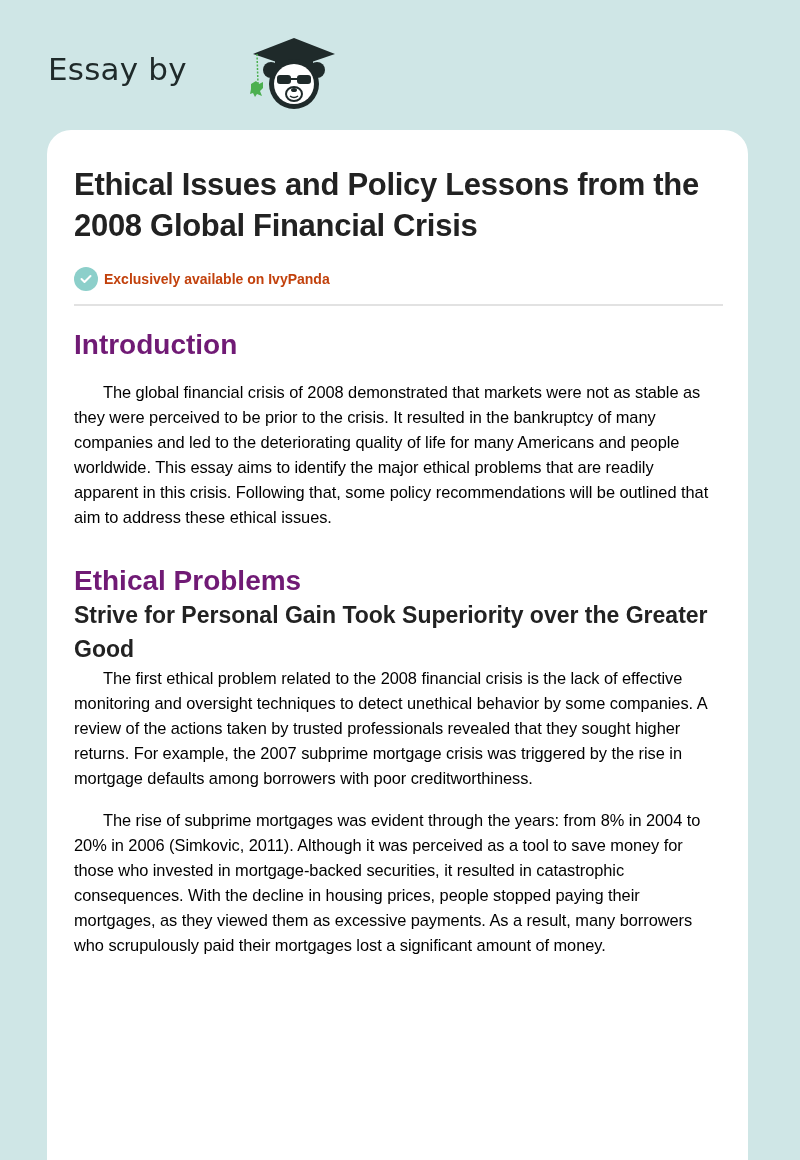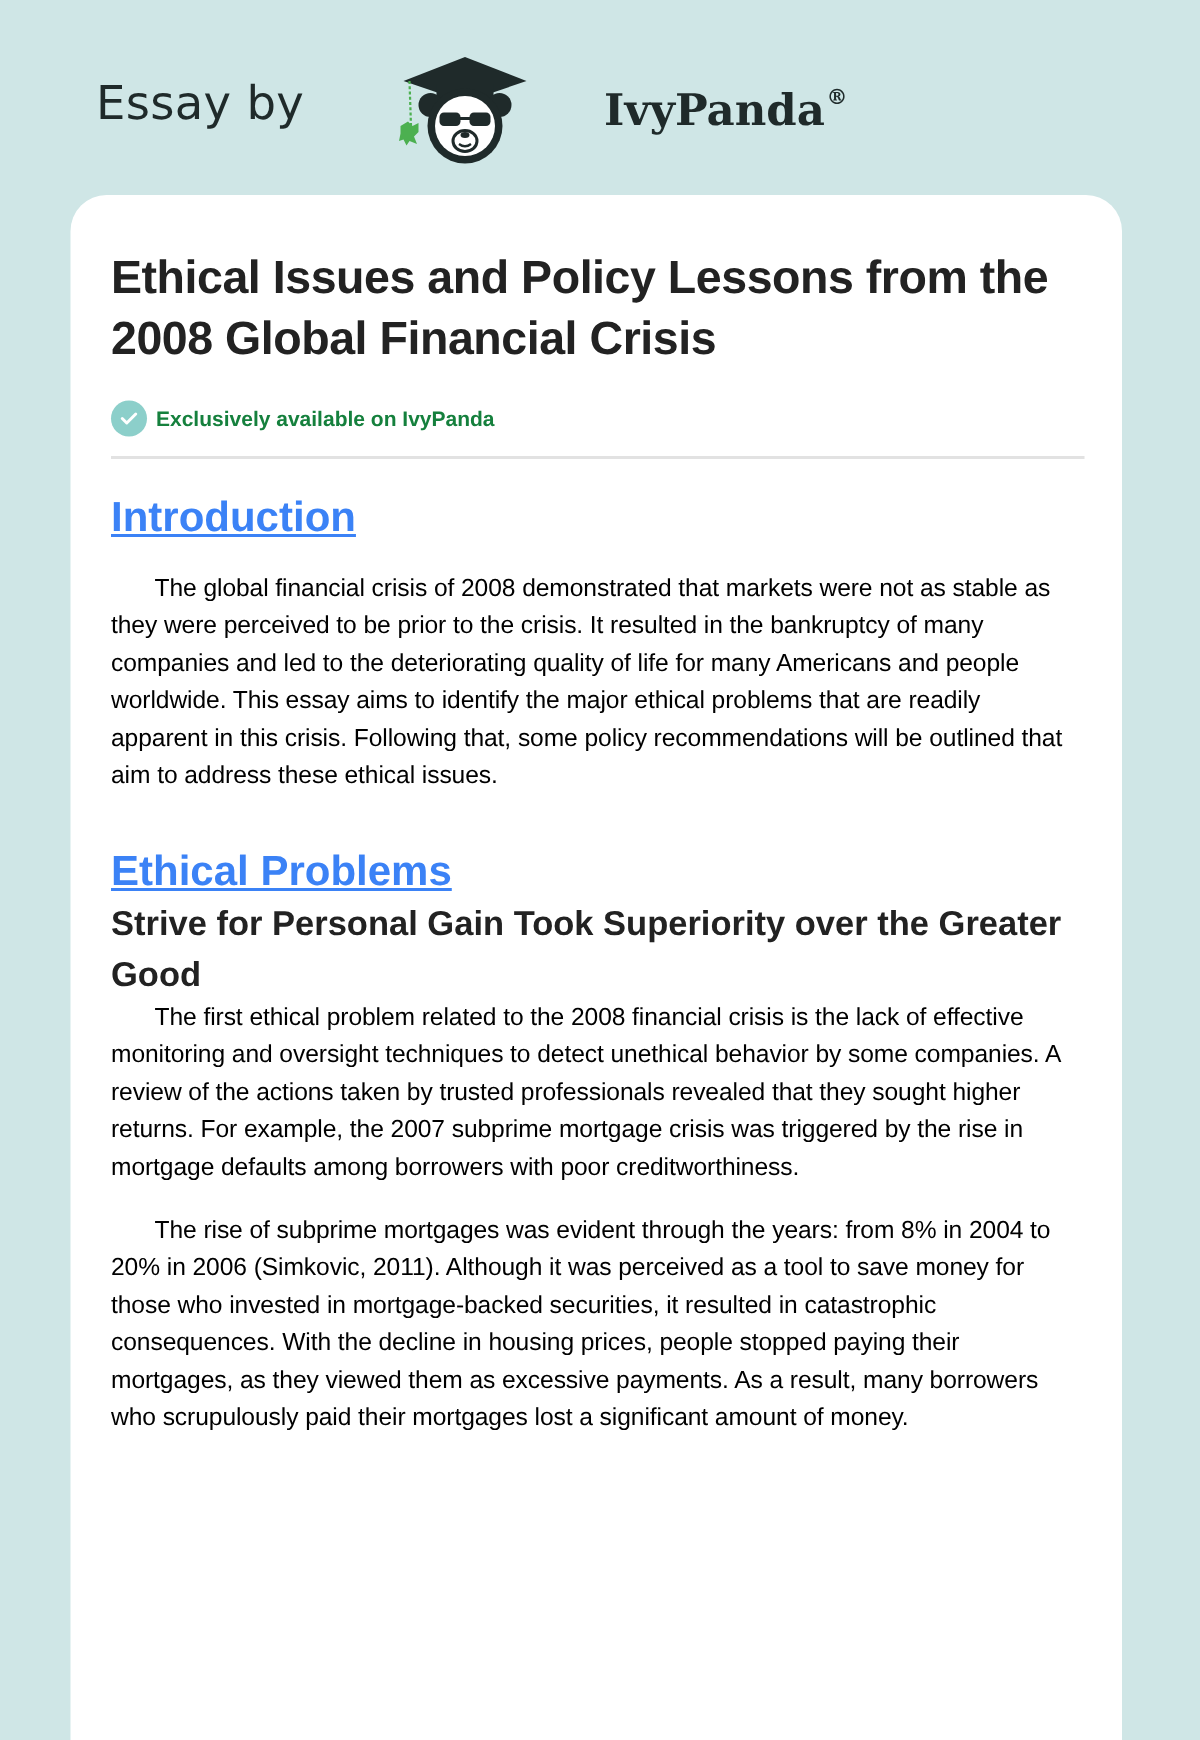--- a/index.html
+++ b/index.html
@@ -6,21 +6,21 @@
   html, body { width: 800px; height: 1160px; }
   body {
     background: #cfe6e6;
     font-family: "Liberation Sans", sans-serif;
     color: #222;
     position: relative;
     overflow: hidden;
   }
   .header {
     position: absolute;
-    left: 64px; top: 32px;
+    left: 48px; top: 32px;
     height: 80px;
     display: flex; align-items: center; gap: 44px;
   }
   .essay-by {
     font-family: "DejaVu Sans", sans-serif;
     font-size: 31px;
     color: #1f2a2a;
     letter-spacing: 0.2px;
     margin-right: 18px;
     margin-top: -6px;
@@ -54,27 +54,26 @@
     display: flex; align-items: center;
     margin-top: 20px;
     height: 26px;
   }
   .check {
     width: 24px; height: 24px; border-radius: 50%;
     background: #8ccfca;
     display: flex; align-items: center; justify-content: center;
     margin-right: 6px;
   }
-  .exclusive-text { font-size: 14px; font-weight: bold; color: #15803d; }
+  .exclusive-text { font-size: 14px; font-weight: bold; color: #c2410c; }
   .divider { height: 2px; background: #e2e2e2; margin-top: 12px; width: 649px; }
 
   h2 {
-    font-size: 28px; font-weight: bold; color: #3b82f6;
+    font-size: 28px; font-weight: bold; color: #701a75;
     line-height: 34px;
-    text-decoration: underline;
   }
   h3 {
     font-size: 23px; font-weight: bold; color: #222;
     line-height: 34px;
   }
   p {
     font-size: 16.4px;
     line-height: 25px;
     color: #000000;
     text-indent: 29px;
@@ -109,21 +108,20 @@
 
       <rect x="28" y="43" width="14" height="9" rx="3" fill="#1f2a2a"></rect>
       <rect x="48" y="43" width="14" height="9" rx="3" fill="#1f2a2a"></rect>
       <rect x="41" y="46" width="8" height="2" fill="#1f2a2a"></rect>
 
       <ellipse cx="45" cy="62" rx="8" ry="7" fill="none" stroke="#1f2a2a" stroke-width="2"></ellipse>
       <ellipse cx="45" cy="58" rx="3" ry="2" fill="#1f2a2a"></ellipse>
       <path d="M41,64 q4,3 8,0" fill="none" stroke="#1f2a2a" stroke-width="1.5"></path>
     </svg>
   </span>
-  <span class="brand"><span>IvyPanda</span><sup>®</sup></span>
 </div>
 
 <div class="card">
   <h1 class="title">Ethical Issues and Policy Lessons from the 2008 Global Financial Crisis</h1>
 
   <div class="exclusive">
     <span class="check">
       <svg width="12" height="10" viewBox="0 0 12 10">
         <path d="M1.5,5 L4.5,8 L10.5,2" fill="none" stroke="#ffffff" stroke-width="2" stroke-linecap="round" stroke-linejoin="round"></path>
       </svg>

